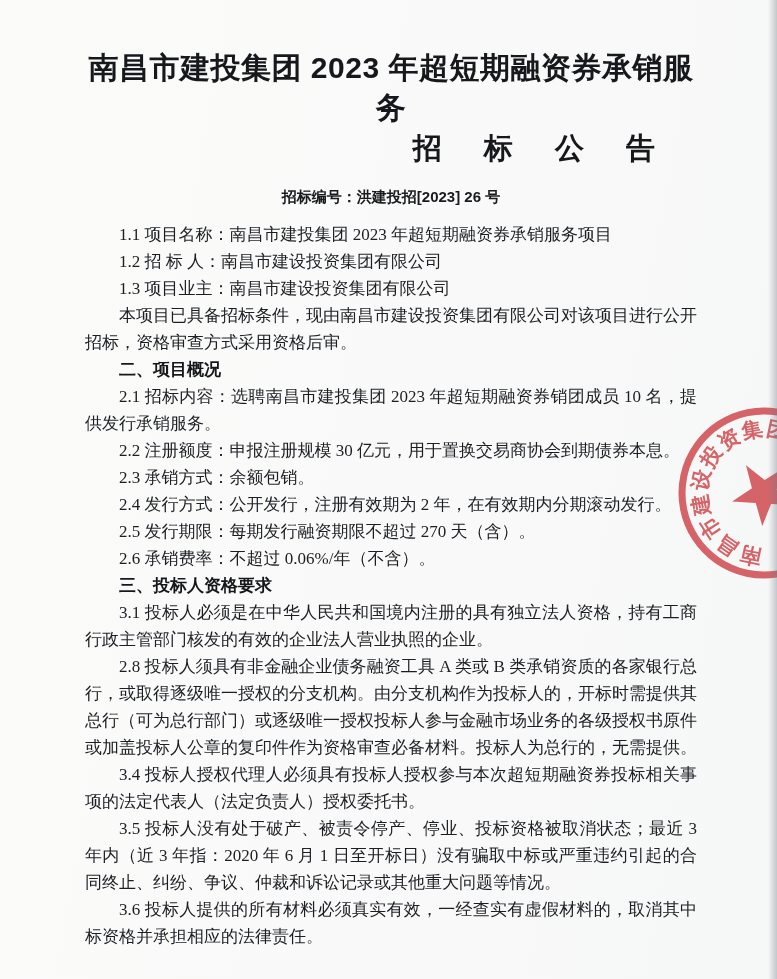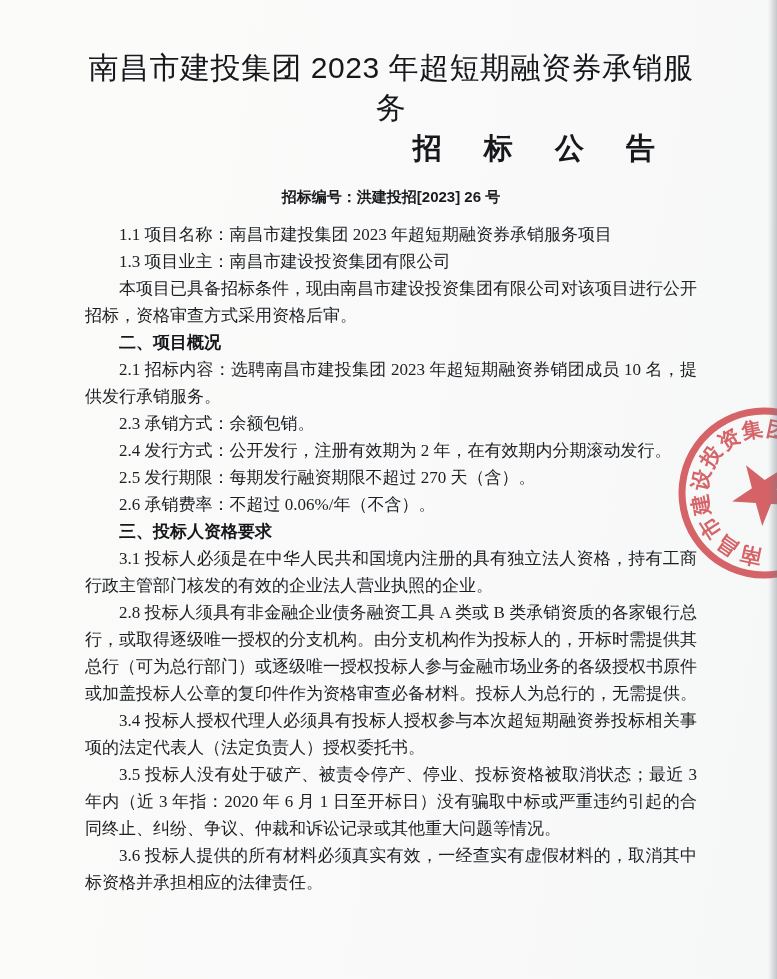--- a/index.html
+++ b/index.html
@@ -13,21 +13,21 @@
     font-family: "Liberation Serif", "DejaVu Serif", serif;
   }
   .content {
     position: absolute;
     left: 85px;
     top: 48px;
     width: 612px;
   }
   .title-l1 {
     font-family: "Liberation Sans", "DejaVu Sans", sans-serif;
-    font-weight: 400;
+    font-weight: 700;
     font-size: 30px;
     line-height: 40px;
     text-align: center;
     color: #17181c;
     letter-spacing: 0.5px;
   }
   .title-l2 {
     font-family: "Liberation Sans", "DejaVu Sans", sans-serif;
     font-weight: 700;
     font-size: 29px;
@@ -88,25 +88,27 @@
 
 <div class="page">
   <div class="content">
 
     <div class="title-l1">南昌市建投集团 2023 年超短期融资券承销服务</div>
     <div class="title-l2">招标公告</div>
     <div class="doc-number">招标编号：洪建投招[2023] 26 号</div>
 
     <div class="body">
       <p>1.1 项目名称：南昌市建投集团 2023 年超短期融资券承销服务项目</p>
+      <p>1.2 招 标 人：南昌市建设投资集团有限公司</p>
       <p>1.3 项目业主：南昌市建设投资集团有限公司</p>
       <p>本项目已具备招标条件，现由南昌市建设投资集团有限公司对该项目进行公开招标，资格审查方式采用资格后审。</p>
 
       <p class="sec-h">二、项目概况</p>
       <p>2.1 招标内容：选聘南昌市建投集团 2023 年超短期融资券销团成员 10 名，提供发行承销服务。</p>
+      <p>2.2 注册额度：申报注册规模 30 亿元，用于置换交易商协会到期债券本息。</p>
       <p>2.3 承销方式：余额包销。</p>
       <p>2.4 发行方式：公开发行，注册有效期为 2 年，在有效期内分期滚动发行。</p>
       <p>2.5 发行期限：每期发行融资期限不超过 270 天（含）。</p>
       <p>2.6 承销费率：不超过 0.06%/年（不含）。</p>
 
       <p class="sec-h">三、投标人资格要求</p>
       <p>3.1 投标人必须是在中华人民共和国境内注册的具有独立法人资格，持有工商行政主管部门核发的有效的企业法人营业执照的企业。</p>
       <p>2.8 投标人须具有非金融企业债务融资工具 A 类或 B 类承销资质的各家银行总行，或取得逐级唯一授权的分支机构。由分支机构作为投标人的，开标时需提供其总行（可为总行部门）或逐级唯一授权投标人参与金融市场业务的各级授权书原件或加盖投标人公章的复印件作为资格审查必备材料。投标人为总行的，无需提供。</p>
       <p>3.4 投标人授权代理人必须具有投标人授权参与本次超短期融资券投标相关事项的法定代表人（法定负责人）授权委托书。</p>
       <p>3.5 投标人没有处于破产、被责令停产、停业、投标资格被取消状态；最近 3 年内（近 3 年指：2020 年 6 月 1 日至开标日）没有骗取中标或严重违约引起的合同终止、纠纷、争议、仲裁和诉讼记录或其他重大问题等情况。</p>

